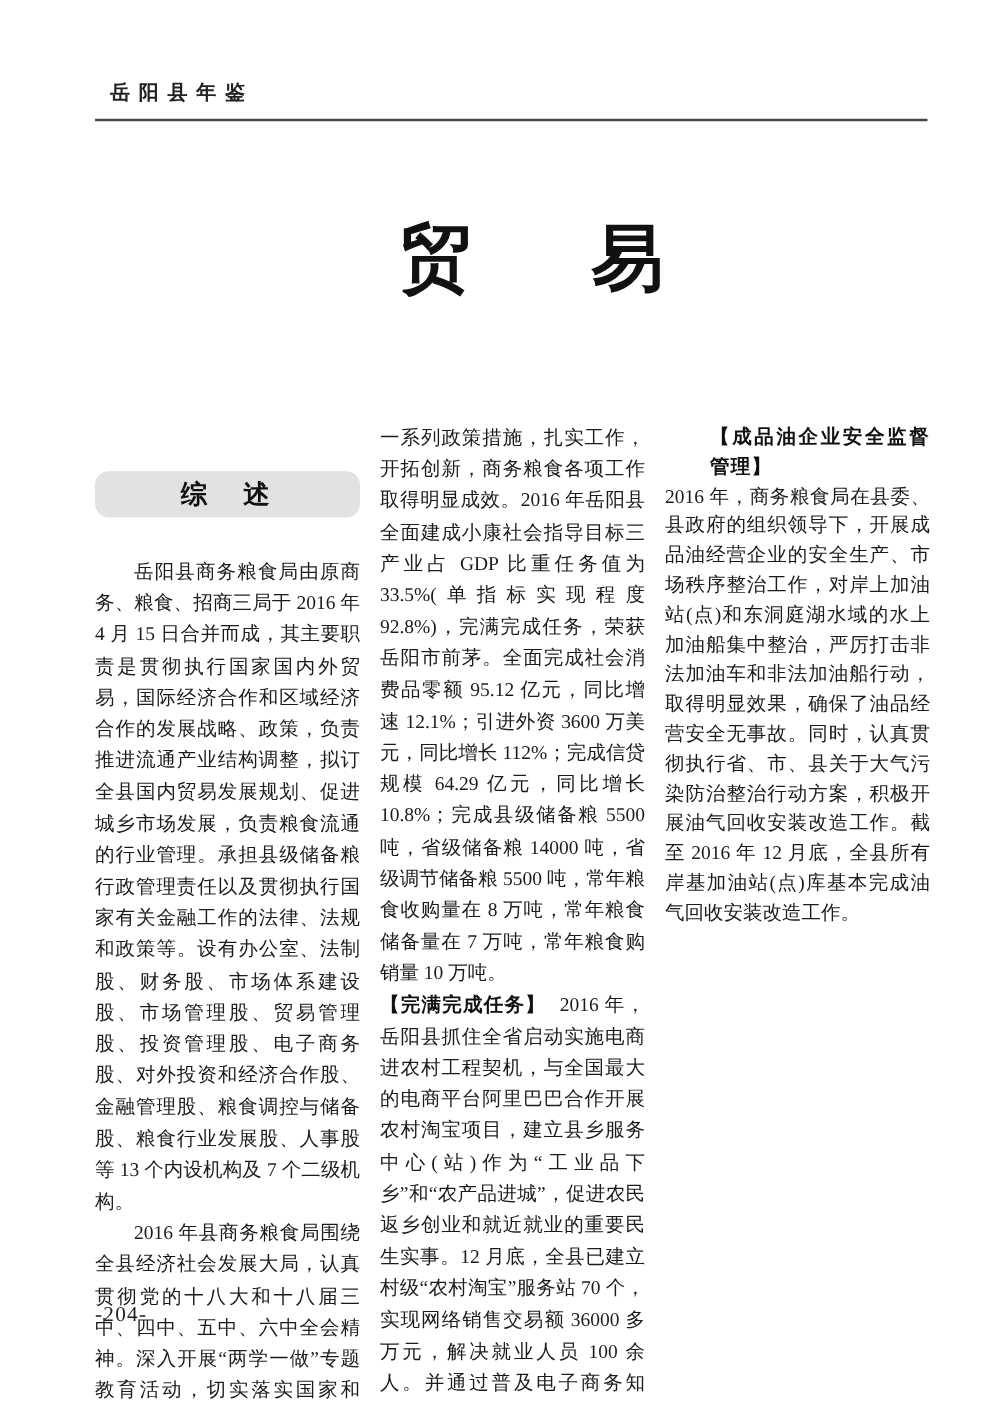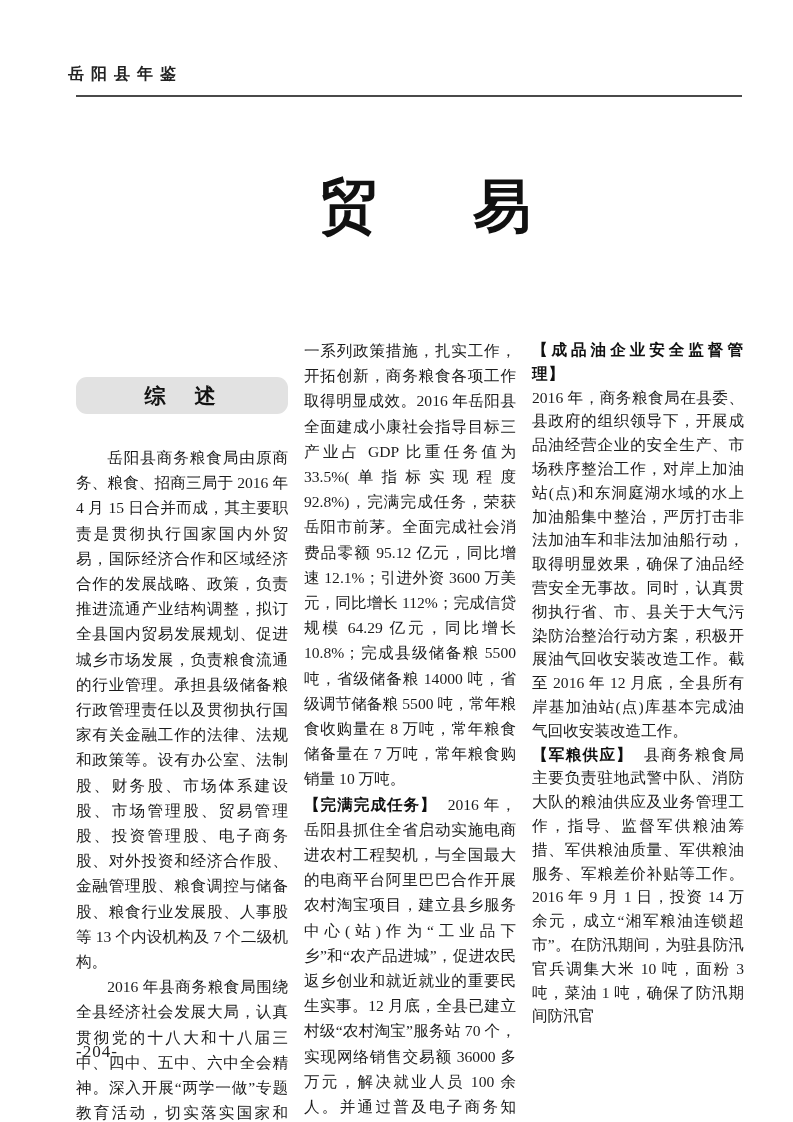--- a/index.html
+++ b/index.html
@@ -5,21 +5,21 @@
   html, body { margin: 0; padding: 0; }
   body {
     width: 793px; height: 1122px;
     background: #ffffff;
     position: relative;
     font-family: "Liberation Serif", "DejaVu Serif", serif;
     color: #1b1b1b;
     overflow: hidden;
   }
   .page-header {
-    position: absolute; top: 64px; left: 68px;
+    position: absolute; top: 64px; left: 88px;
     font-family: "Liberation Sans", "DejaVu Sans", sans-serif;
     font-weight: bold; font-size: 16px; letter-spacing: 7px;
     color: #222;
   }
   .header-rule {
     position: absolute; top: 95px; left: 76px;
     width: 666px; height: 2px; background: #4a4a4a;
   }
   .doc-title {
     position: absolute; top: 168px; left: 92px; width: 666px;
@@ -53,20 +53,21 @@
   }
   .sec-head {
     font-family: "Liberation Sans", "DejaVu Sans", sans-serif;
     font-weight: bold;
     padding-right: 0.7em;
     color: #111;
   }
   .sec-head.block {
     display: block; padding-right: 0;
     letter-spacing: 1px;
+    margin-left: 36px;
   }
   .sect-gap-mid { margin-top: 14px; }
   .sect-gap-right { margin-top: 17px; }
   .page-footer {
     position: absolute; top: 1042px; left: 76px;
     font-size: 17px; color: #222;
     letter-spacing: 1px;
   }
 </style>
 </head>
@@ -91,20 +92,17 @@
     <p class="no-indent">一系列政策措施，扎实工作，开拓创新，商务粮食各项工作取得明显成效。2016 年岳阳县全面建成小康社会指导目标三产业占 GDP 比重任务值为 33.5%(单指标实现程度 92.8%)，完满完成任务，荣获岳阳市前茅。全面完成社会消费品零额 95.12 亿元，同比增速 12.1%；引进外资 3600 万美元，同比增长 112%；完成信贷规模 64.29 亿元，同比增长 10.8%；完成县级储备粮 5500 吨，省级储备粮 14000 吨，省级调节储备粮 5500 吨，常年粮食收购量在 8 万吨，常年粮食储备量在 7 万吨，常年粮食购销量 10 万吨。</p>
     <p class="no-indent sect-gap-mid">
       <span class="sec-head">【完满完成任务】</span><span>2016 年，岳阳县抓住全省启动实施电商进农村工程契机，与全国最大的电商平台阿里巴巴合作开展农村淘宝项目，建立县乡服务中心(站)作为“工业品下乡”和“农产品进城”，促进农民返乡创业和就近就业的重要民生实事。12 月底，全县已建立村级“农村淘宝”服务站 70 个，实现网络销售交易额 36000 多万元，解决就业人员 100 余人。并通过普及电子商务知识，让农</span>
     </p>
   </div>
 
   <div class="col col-right">
     <p class="no-indent sect-gap-right">
       <span class="sec-head block">【成品油企业安全监督管理】</span><span>2016 年，商务粮食局在县委、县政府的组织领导下，开展成品油经营企业的安全生产、市场秩序整治工作，对岸上加油站(点)和东洞庭湖水域的水上加油船集中整治，严厉打击非法加油车和非法加油船行动，取得明显效果，确保了油品经营安全无事故。同时，认真贯彻执行省、市、县关于大气污染防治整治行动方案，积极开展油气回收安装改造工作。截至 2016 年 12 月底，全县所有岸基加油站(点)库基本完成油气回收安装改造工作。</span>
     </p>
-    <p class="no-indent sect-gap-right">
-      <span class="sec-head">【军粮供应】</span><span>县商务粮食局主要负责驻地武警中队、消防大队的粮油供应及业务管理工作，指导、监督军供粮油筹措、军供粮油质量、军供粮油服务、军粮差价补贴等工作。2016 年 9 月 1 日，投资 14 万余元，成立“湘军粮油连锁超市”。在防汛期间，为驻县防汛官兵调集大米 10 吨，面粉 3 吨，菜油 1 吨，确保了防汛期间防汛官</span>
-    </p>
   </div>
 
 </div>
 
 <div class="page-footer">-204-</div>
 
 </body></html>

